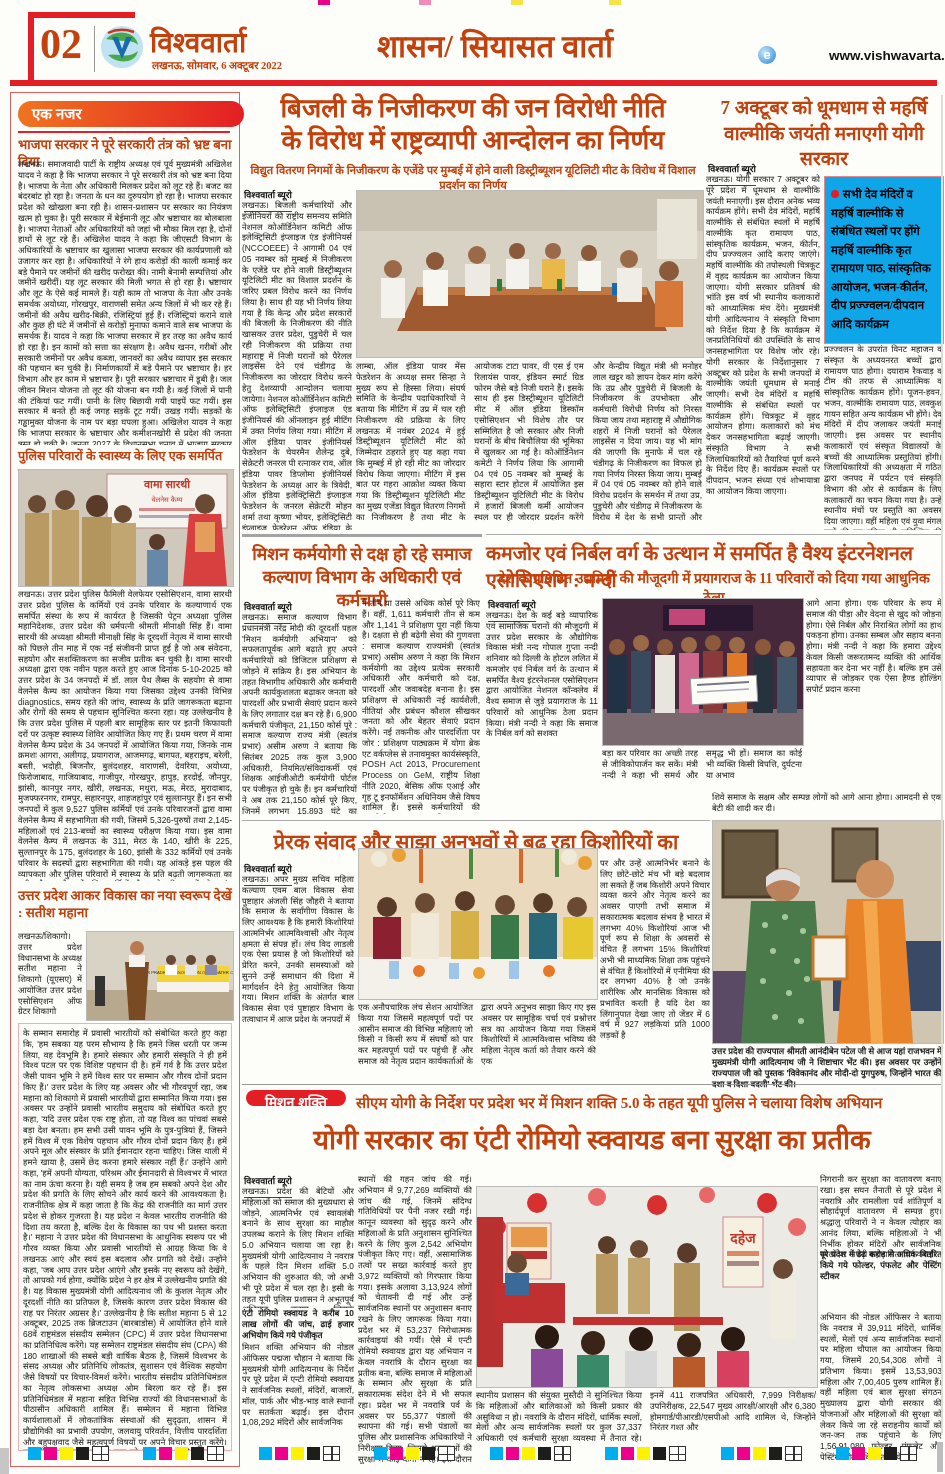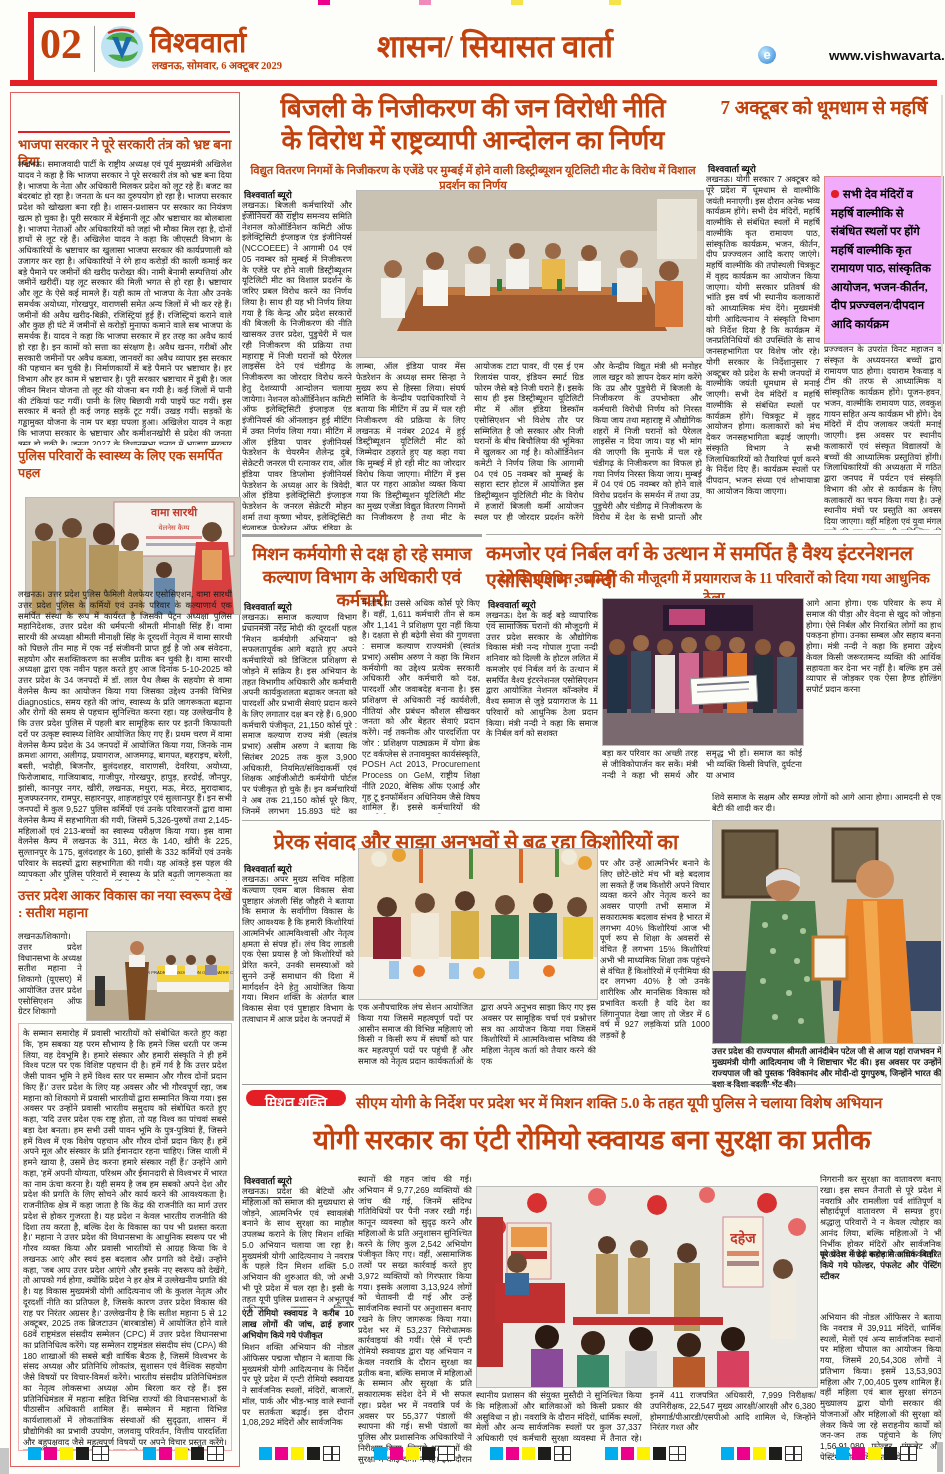--- a/index.html
+++ b/index.html
@@ -21,21 +21,21 @@
   .photo svg{display:block;width:100%;height:100%;}
   .regrow{display:flex;justify-content:space-between;align-items:center;padding:0 28px;}
   .reggroup{display:flex;gap:3px;align-items:center;}
   .regsq{width:13px;height:13px;}
   .reggrid{width:15px;height:13px;border:1.5px solid #333;position:relative;background:#fff;}
   .reggrid:before{content:"";position:absolute;left:50%;top:0;bottom:0;width:1.5px;background:#333;}
   .reggrid:after{content:"";position:absolute;top:50%;left:0;right:0;height:1.5px;background:#333;}
   .leftbox{border:1.5px solid #e06060;}
   .onelook{background:linear-gradient(90deg,var(--banner-orange),var(--accent-red));
            border-radius:13px;color:#fff;font-weight:bold;font-size:15px;line-height:26px;padding-left:14px;}
-  .hibox{border:1px solid var(--box-pink);background:#f0abfc;padding:7px 6px;}
+  .hibox{border:1px solid var(--box-pink);background:#0ea5e9;padding:7px 6px;}
   .hibox .dot{display:inline-block;width:8px;height:8px;border-radius:50%;background:var(--accent-red);margin-right:4px;}
   .mslabel{background:var(--accent-red);color:#fff;font-weight:bold;font-size:14px;text-align:center;line-height:24px;}
   .caption{font-size:8.4px;line-height:1.3;text-align:justify;font-weight:bold;color:#222;}
 </style>
 </head>
 <body>
 
 <div class="page">
 
   <div class="abs" style="left:318px;top:0;width:12px;height:5px;background:var(--magenta);"></div>
@@ -50,36 +50,37 @@
   <div class="abs" style="left:100px;top:25px;width:44px;height:44px;">
     <svg viewBox="0 0 44 44">
         <circle cx="22" cy="22" r="21" fill="#bfe3f2"></circle>
         <path d="M6 14 Q14 6 26 8 Q36 10 38 20 Q34 16 26 16 Q16 16 6 14Z" fill="#4aa84a"></path>
         <path d="M8 30 Q16 38 28 36 Q36 34 38 26 Q30 32 20 30 Q12 29 8 30Z" fill="#4aa84a"></path>
         <path d="M12 12 L22 34 L32 12 L26 12 L22 24 L18 12 Z" fill="#1a6ab0"></path>
         <path d="M8 8 Q20 2 34 7" stroke="#d03020" stroke-width="2.5" fill="none"></path>
       </svg>
   </div>
   <div class="abs hl" style="left:150px;top:22px;font-size:28px;">विश्ववार्ता</div>
-  <div class="abs hl" style="left:152px;top:58px;font-size:10.5px;">लखनऊ,   सोमवार, 6 अक्टूबर 2029</div>
+  <div class="abs hl" style="left:152px;top:58px;font-size:10.5px;">लखनऊ,   सोमवार, 6 अक्टूबर 2022</div>
   <div class="abs hl" style="left:300px;top:24px;width:390px;text-align:center;font-size:31px;">शासन/ सियासत वार्ता</div>
   <div class="abs" style="left:758px;top:46px;display:flex;align-items:center;gap:5px;">
     <span style="display:inline-block;width:18px;height:18px;border-radius:50%;background:radial-gradient(circle at 35% 35%,#bfe9ff,#2a7fd4);color:#fff;font-weight:bold;font-size:13px;text-align:center;line-height:18px;">e</span>
     <span style="font-weight:bold;font-size:13.5px;color:#111;margin-left:48px;">www.vishwavarta.com</span>
   </div>
   <div class="abs redrule" style="left:10px;top:80px;width:927px;height:6px;"></div>
 
   <div class="abs leftbox" style="left:10px;top:92px;width:228px;height:1373px;">
+    <div class="abs onelook" style="left:7px;top:8px;width:212px;height:26px;">एक नजर</div>
     <div class="abs redrule" style="left:7px;top:38px;width:212px;height:2px;"></div>
 
     <div class="abs hl" style="left:7px;top:44px;width:214px;font-size:13.2px;line-height:1.25;">भाजपा सरकार ने पूरे सरकारी तंत्र को भ्रष्ट बना दिया</div>
     <div class="abs bt" style="left:7px;top:66px;width:214px;height:286px;">लखनऊ। समाजवादी पार्टी के राष्ट्रीय अध्यक्ष एवं पूर्व मुख्यमंत्री अखिलेश यादव ने कहा है कि भाजपा सरकार ने पूरे सरकारी तंत्र को भ्रष्ट बना दिया है। भाजपा के नेता और अधिकारी मिलकर प्रदेश को लूट रहे हैं। बजट का बंदरबांट हो रहा है। जनता के धन का दुरुपयोग हो रहा है। भाजपा सरकार प्रदेश को खोखला बना रही है। शासन-प्रशासन पर सरकार का नियंत्रण खत्म हो चुका है। पूरी सरकार में बेईमानी लूट और भ्रष्टाचार का बोलबाला है। भाजपा नेताओं और अधिकारियों को जहां भी मौका मिल रहा है, दोनों हाथों से लूट रहे हैं। अखिलेश यादव ने कहा कि जीएसटी विभाग के अधिकारियों के भ्रष्टाचार का खुलासा भाजपा सरकार की कार्यप्रणाली को उजागर कर रहा है। अधिकारियों ने रंगे हाथ करोड़ों की काली कमाई कर बड़े पैमाने पर जमीनों की खरीद फरोख्त की। नामी बेनामी सम्पत्तियां और जमीनें खरीदीं। यह लूट सरकार की मिली भगत से हो रहा है। भ्रष्टाचार और लूट के ऐसे कई मामले हैं। यही काम तो भाजपा के नेता और उनके समर्थक अयोध्या, गोरखपुर, वाराणसी समेत अन्य जिलों में भी कर रहे हैं। जमीनों की अवैध खरीद-बिक्री, रजिस्ट्रियां हुई हैं। रजिस्ट्रियां कराने वाले और कुछ ही घंटे में जमीनों से करोड़ों मुनाफा कमाने वाले सब भाजपा के समर्थक हैं। यादव ने कहा कि भाजपा सरकार में हर तरह का अवैध कार्य हो रहा है। इन कामों को सत्ता का संरक्षण है। अवैध खनन, गरीबों और सरकारी जमीनों पर अवैध कब्जा, जानवरों का अवैध व्यापार इस सरकार की पहचान बन चुकी है। निर्माणकार्यों में बड़े पैमाने पर भ्रष्टाचार है। हर विभाग और हर काम में भ्रष्टाचार है। पूरी सरकार भ्रष्टाचार में डूबी है। जल जीवन मिशन योजना तो लूट की योजना बन गयी है। कई जिलों में पानी की टंकियां फट गयीं। पानी के लिए बिछायी गयी पाइपें फट गयीं। इस सरकार में बनते ही कई जगह सड़कें टूट गयीं। उखड़ गयीं। सड़कों के गड्ढामुक्त योजना के नाम पर बड़ा घपला हुआ। अखिलेश यादव ने कहा कि भाजपा सरकार के भ्रष्टाचार और कमीशनखोरी से प्रदेश की जनता त्रस्त हो चुकी है। जनता 2027 के विधानसभा चुनाव में भाजपा सरकार के भ्रष्टाचार और कमीशनखोरी को हमेशा के लिए खत्म कर देगी। भाजपा सरकार हटेगी तभी जनता को भ्रष्टाचार, कमीशनखोरी, अन्याय, अत्याचार से निजात मिलेगी।</div>
 
     <div class="abs hl" style="left:7px;top:354px;width:214px;font-size:12.6px;">पुलिस परिवारों के स्वास्थ्य के लिए एक समर्पित पहल</div>
-    <div class="abs photo" style="left:14px;top:376px;width:214px;height:116px;margin-top:28px;">
+    <div class="abs photo" style="left:7px;top:376px;width:214px;height:116px;">
       <svg viewBox="0 0 214 116" preserveAspectRatio="none">
         <rect width="214" height="116" fill="#cfc8bb"></rect>
         <rect x="88" y="4" width="120" height="54" fill="#f6f3ee" stroke="#b88"></rect>
         <text x="148" y="18" font-size="11" fill="#c0392b" font-weight="bold" text-anchor="middle">वामा सारथी</text>
         <text x="148" y="32" font-size="7" fill="#c0392b" text-anchor="middle">वेलनेस कैम्प</text>
         <rect x="120" y="38" width="56" height="3" fill="#d88"></rect>
           <rect x="120" y="45" width="56" height="3" fill="#aab"></rect>
         <circle cx="18" cy="34" r="9" fill="#6a4a33"></circle>
           <rect x="6" y="43" width="24" height="73" fill="#b99a62"></rect>
         <circle cx="46" cy="30" r="10" fill="#6a4a33"></circle>
@@ -153,20 +154,21 @@
       <rect x="140" y="88" width="5" height="12" fill="#2e7d32"></rect>
         <rect x="200" y="88" width="5" height="12" fill="#2e7d32"></rect>
         <rect x="255" y="92" width="5" height="12" fill="#1a6ab0"></rect>
     </svg>
   </div>
   <div class="abs bt" style="left:242px;top:200px;width:110px;height:330px;">लखनऊ। बिजली कर्मचारियों और इंजीनियरों की राष्ट्रीय समन्वय समिति नेशनल कोऑर्डिनेशन कमिटी ऑफ इलेक्ट्रिसिटी इंप्लाइज एंड इंजीनियर्स (NCCOEEE) ने आगामी 04 एवं 05 नवम्बर को मुम्बई में निजीकरण के एजेंडे पर होने वाली डिस्ट्रीब्यूशन यूटिलिटी मीट का विशाल प्रदर्शन के जरिए प्रबल विरोध करने का निर्णय लिया है। साथ ही यह भी निर्णय लिया गया है कि केन्द्र और प्रदेश सरकारों की बिजली के निजीकरण की नीति खासकर उत्तर प्रदेश, पुडुचेरी में चल रही निजीकरण की प्रक्रिया तथा महाराष्ट्र में निजी घरानों को पैरेलल लाइसेंस देने एवं चंडीगढ़ के निजीकरण का जोरदार विरोध करने हेतु देशव्यापी आन्दोलन चलाया जायेगा। नेशनल कोऑर्डिनेशन कमिटी ऑफ इलेक्ट्रिसिटी इंप्लाइज एंड इंजीनियर्स की ऑनलाइन हुई मीटिंग में उक्त निर्णय लिया गया। मीटिंग में ऑल इंडिया पावर इंजीनियर्स फेडरेशन के चेयरमैन शैलेन्द्र दुबे, सेक्रेटरी जनरल पी रत्नाकर राव, ऑल इंडिया पावर डिप्लोमा इंजीनियर्स फेडरेशन के अध्यक्ष आर के त्रिवेदी, ऑल इंडिया इलेक्ट्रिसिटी इंप्लाइज फेडरेशन के जनरल सेक्रेटरी मोहन शर्मा तथा कृष्णा भोयर, इलेक्ट्रिसिटी इंप्लाइज फेडरेशन ऑफ इंडिया के जनरल सेक्रेटरी सुदीप दत्त, उपाध्यक्ष सुभाष</div>
   <div class="abs bt cols3" style="left:356px;top:361px;width:346px;height:169px;">लाम्बा, ऑल इंडिया पावर मेंस फेडरेशन के अध्यक्ष समर सिन्हा ने मुख्य रूप से हिस्सा लिया। संघर्ष समिति के केन्द्रीय पदाधिकारियों ने बताया कि मीटिंग में उप्र में चल रही निजीकरण की प्रक्रिया के लिए लखनऊ में नवंबर 2024 में हुई डिस्ट्रीब्यूशन यूटिलिटी मीट को जिम्मेदार ठहराते हुए यह कहा गया कि मुम्बई में हो रही मीट का जोरदार विरोध किया जाएगा। मीटिंग में इस बात पर गहरा आक्रोश व्यक्त किया गया कि डिस्ट्रीब्यूशन यूटिलिटी मीट का मुख्य एजेंडा विद्युत वितरण निगमों का निजीकरण है तथा मीट के आयोजक टाटा पावर, वी एस ई एम रिलायंस पावर, इंडियन स्मार्ट ग्रिड फोरम जैसे बड़े निजी घराने हैं। इसके साथ ही इस डिस्ट्रीब्यूशन यूटिलिटी मीट में ऑल इंडिया डिस्कॉम एसोसिएशन भी विशेष तौर पर सम्मिलित है जो सरकार और निजी घरानों के बीच बिचौलिया की भूमिका में खुलकर आ गई है। कोऑर्डिनेशन कमेटी ने निर्णय लिया कि आगामी 04 एवं 05 नवम्बर को मुम्बई के सहारा स्टार होटल में आयोजित इस डिस्ट्रीब्यूशन यूटिलिटी मीट के विरोध में हजारों बिजली कर्मी आयोजन स्थल पर ही जोरदार प्रदर्शन करेंगे और केन्द्रीय विद्युत मंत्री श्री मनोहर लाल खट्टर को ज्ञापन देकर मांग करेंगे कि उप्र और पुडुचेरी में बिजली के निजीकरण के उपभोक्ता और कर्मचारी विरोधी निर्णय को निरस्त किया जाय तथा महाराष्ट्र में औद्योगिक शहरों में निजी घरानों को पैरेलल लाइसेंस न दिया जाय। यह भी मांग की जाएगी कि मुनाफे में चल रहे चंडीगढ़ के निजीकरण का विफल हो गया निर्णय निरस्त किया जाय। मुम्बई में 04 एवं 05 नवम्बर को होने वाले विरोध प्रदर्शन के समर्थन में तथा उप्र, पुडुचेरी और चंडीगढ़ में निजीकरण के विरोध में देश के सभी प्रान्तों और केन्द्र शासित प्रदेशों की राजधानियों और परियोजनाओं पर भी 04 एवं 05 नवम्बर को जोरदार विरोध प्रदर्शन आयोजित किए जाएंगे। यह भी निर्णय लिया गया है कि यदि केन्द्र और राज्य सरकारों ने बिजली के निजीकरण की नीति जारी रखी तो देश के तमाम 27 लाख बिजली कर्मचारी, संविदा कर्मी और अभियन्ता राष्ट्रव्यापी आन्दोलन का निर्णय लेने हेतु बाध्य होंगे जिसकी सारी जिम्मेदारी सरकार और प्रबन्धन की होगी। कोऑर्डिनेशन कमेटी ने निर्णय लिया कि उप्र में बिजली के निजीकरण के विरोध में चल रहे आंदोलन का सक्रिय समर्थन किया जायेगा और यदि उप्र में बिजली कर्मियों का दमन किया गया तो देश के तमाम 27 लाख बिजली कर्मी मूक दर्शक नहीं रहेंगे और इसकी तीखी प्रतिक्रिया होगी, देश भर में आन्दोलन होगा। मीटिंग में सबसे पहले उप्र में निजीकरण के विरोध में 312 दिन से लगातार चल रहे आंदोलन को ऐतिहासिक बताते हुए उप्र के बिजली कर्मियों की प्रशंसा की गई। उप्र के साथ पुडुचेरी में बिजली के निजीकरण की प्रक्रिया शुरू होने पर गहरी चिन्ता जताई गई। इसके साथ ही महाराष्ट्र में नवी मुंबई, पुणे, नाशिक, नागपुर, जैसे शहरों में निजी घरानों को पैरेलल लाइसेंस देने का प्रबल विरोध करने का निर्णय लिया गया।</div>
 
   <div class="abs hl" style="left:706px;top:95px;width:236px;text-align:center;font-size:19px;line-height:1.35;">
     <div>7 अक्टूबर को धूमधाम से महर्षि</div>
+      <div>वाल्मीकि जयंती मनाएगी योगी सरकार</div>
   </div>
   <div class="abs" style="left:708px;top:158px;"><span class="by">विश्ववार्ता ब्यूरो</span></div>
   <div class="abs bt" style="left:706px;top:174px;width:114px;height:356px;">लखनऊ। योगी सरकार 7 अक्टूबर को पूरे प्रदेश में धूमधाम से वाल्मीकि जयंती मनाएगी। इस दौरान अनेक भव्य कार्यक्रम होंगे। सभी देव मंदिरों, महर्षि वाल्मीकि से संबंधित स्थलों में महर्षि वाल्मीकि कृत रामायण पाठ, सांस्कृतिक कार्यक्रम, भजन, कीर्तन, दीप प्रज्ज्वलन आदि कराए जाएंगे। महर्षि वाल्मीकि की तपोस्थली चित्रकूट में वृहद कार्यक्रम का आयोजन किया जाएगा। योगी सरकार प्रतिवर्ष की भांति इस वर्ष भी स्थानीय कलाकारों को आध्यात्मिक मंच देंगे। मुख्यमंत्री योगी आदित्यनाथ ने संस्कृति विभाग को निर्देश दिया है कि कार्यक्रम में जनप्रतिनिधियों की उपस्थिति के साथ जनसहभागिता पर विशेष जोर रहे। योगी सरकार के निर्देशानुसार 7 अक्टूबर को प्रदेश के सभी जनपदों में वाल्मीकि जयंती धूमधाम से मनाई जाएगी। सभी देव मंदिरों व महर्षि वाल्मीकि से संबंधित स्थलों पर कार्यक्रम होंगे। चित्रकूट में वृहद आयोजन होगा। कलाकारों को मंच देकर जनसहभागिता बढ़ाई जाएगी। संस्कृति विभाग ने सभी जिलाधिकारियों को तैयारियां पूर्ण करने के निर्देश दिए हैं। कार्यक्रम स्थलों पर दीपदान, भजन संध्या एवं शोभायात्रा का आयोजन किया जाएगा।</div>
   <div class="abs hibox" style="left:824px;top:176px;width:106px;height:152px;">
     <span class="dot"></span><span class="serif" style="font-weight:bold;font-size:11.5px;line-height:1.35;">सभी देव मंदिरों व महर्षि वाल्मीकि से संबंधित स्थलों पर होंगे महर्षि वाल्मीकि कृत रामायण पाठ, सांस्कृतिक आयोजन, भजन-कीर्तन, दीप प्रज्ज्वलन/दीपदान आदि कार्यक्रम</span>
   </div>
   <div class="abs bt" style="left:824px;top:344px;width:118px;height:186px;">प्रज्ज्वलन के उपरांत विनट महाजन व संस्कृत के अध्ययनरत बच्चों द्वारा रामायण पाठ होगा। दयाराम रैकवाड़ व टीम की तरफ से आध्यात्मिक व सांस्कृतिक कार्यक्रम होंगे। पूजन-हवन, भजन, वाल्मीकि रामायण पाठ, लवकुश गायन सहित अन्य कार्यक्रम भी होंगे। देव मंदिरों में दीप जलाकर जयंती मनाई जाएगी। इस अवसर पर स्थानीय कलाकारों एवं संस्कृत विद्यालयों के बच्चों की आध्यात्मिक प्रस्तुतियां होंगी। जिलाधिकारियों की अध्यक्षता में गठित द्वारा जनपद में पर्यटन एवं संस्कृति विभाग की ओर से कार्यक्रम के लिए कलाकारों का चयन किया गया है। उन्हें स्थानीय मंचों पर प्रस्तुति का अवसर दिया जाएगा। वहीं महिला एवं युवा मंगल दलों की सहभागिता भी सुनिश्चित की जाएगी।</div>
 
   <div class="abs hl" style="left:242px;top:534px;width:240px;text-align:center;font-size:17.5px;line-height:1.3;border-top:3px solid #a3a3a3;padding-top:6px;">
     <div>मिशन कर्मयोगी से दक्ष हो रहे समाज</div>

